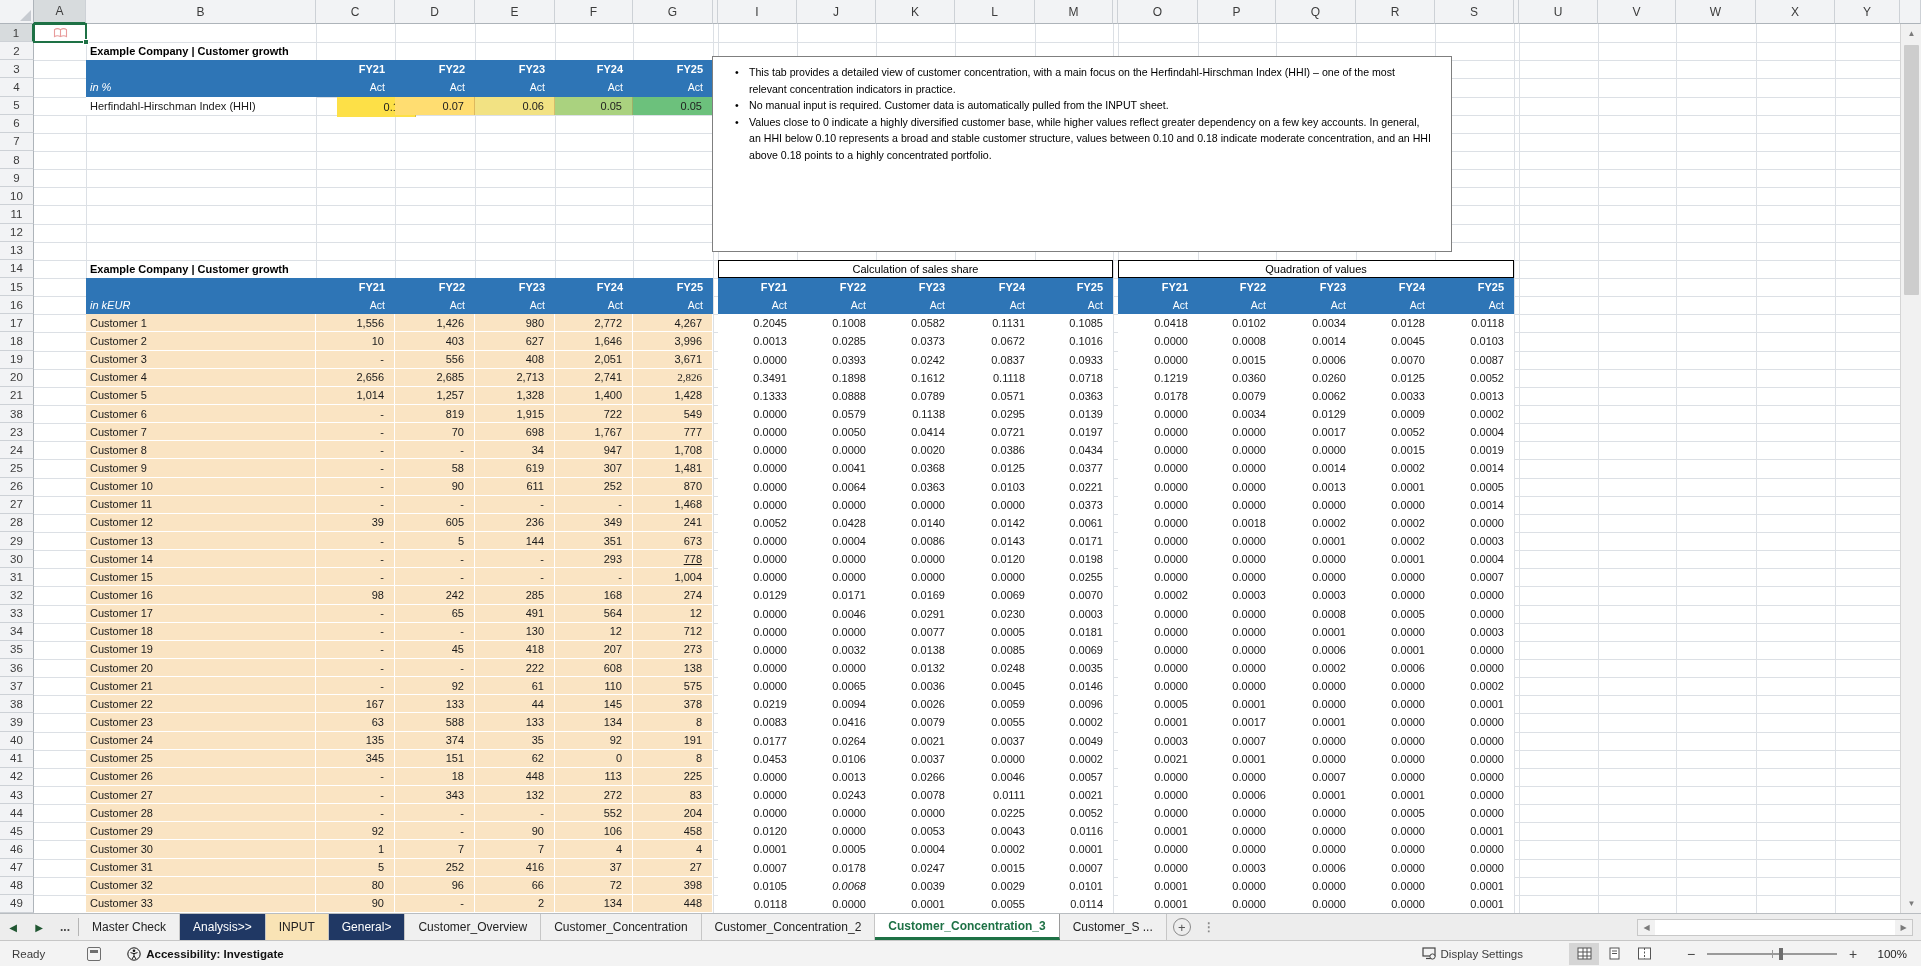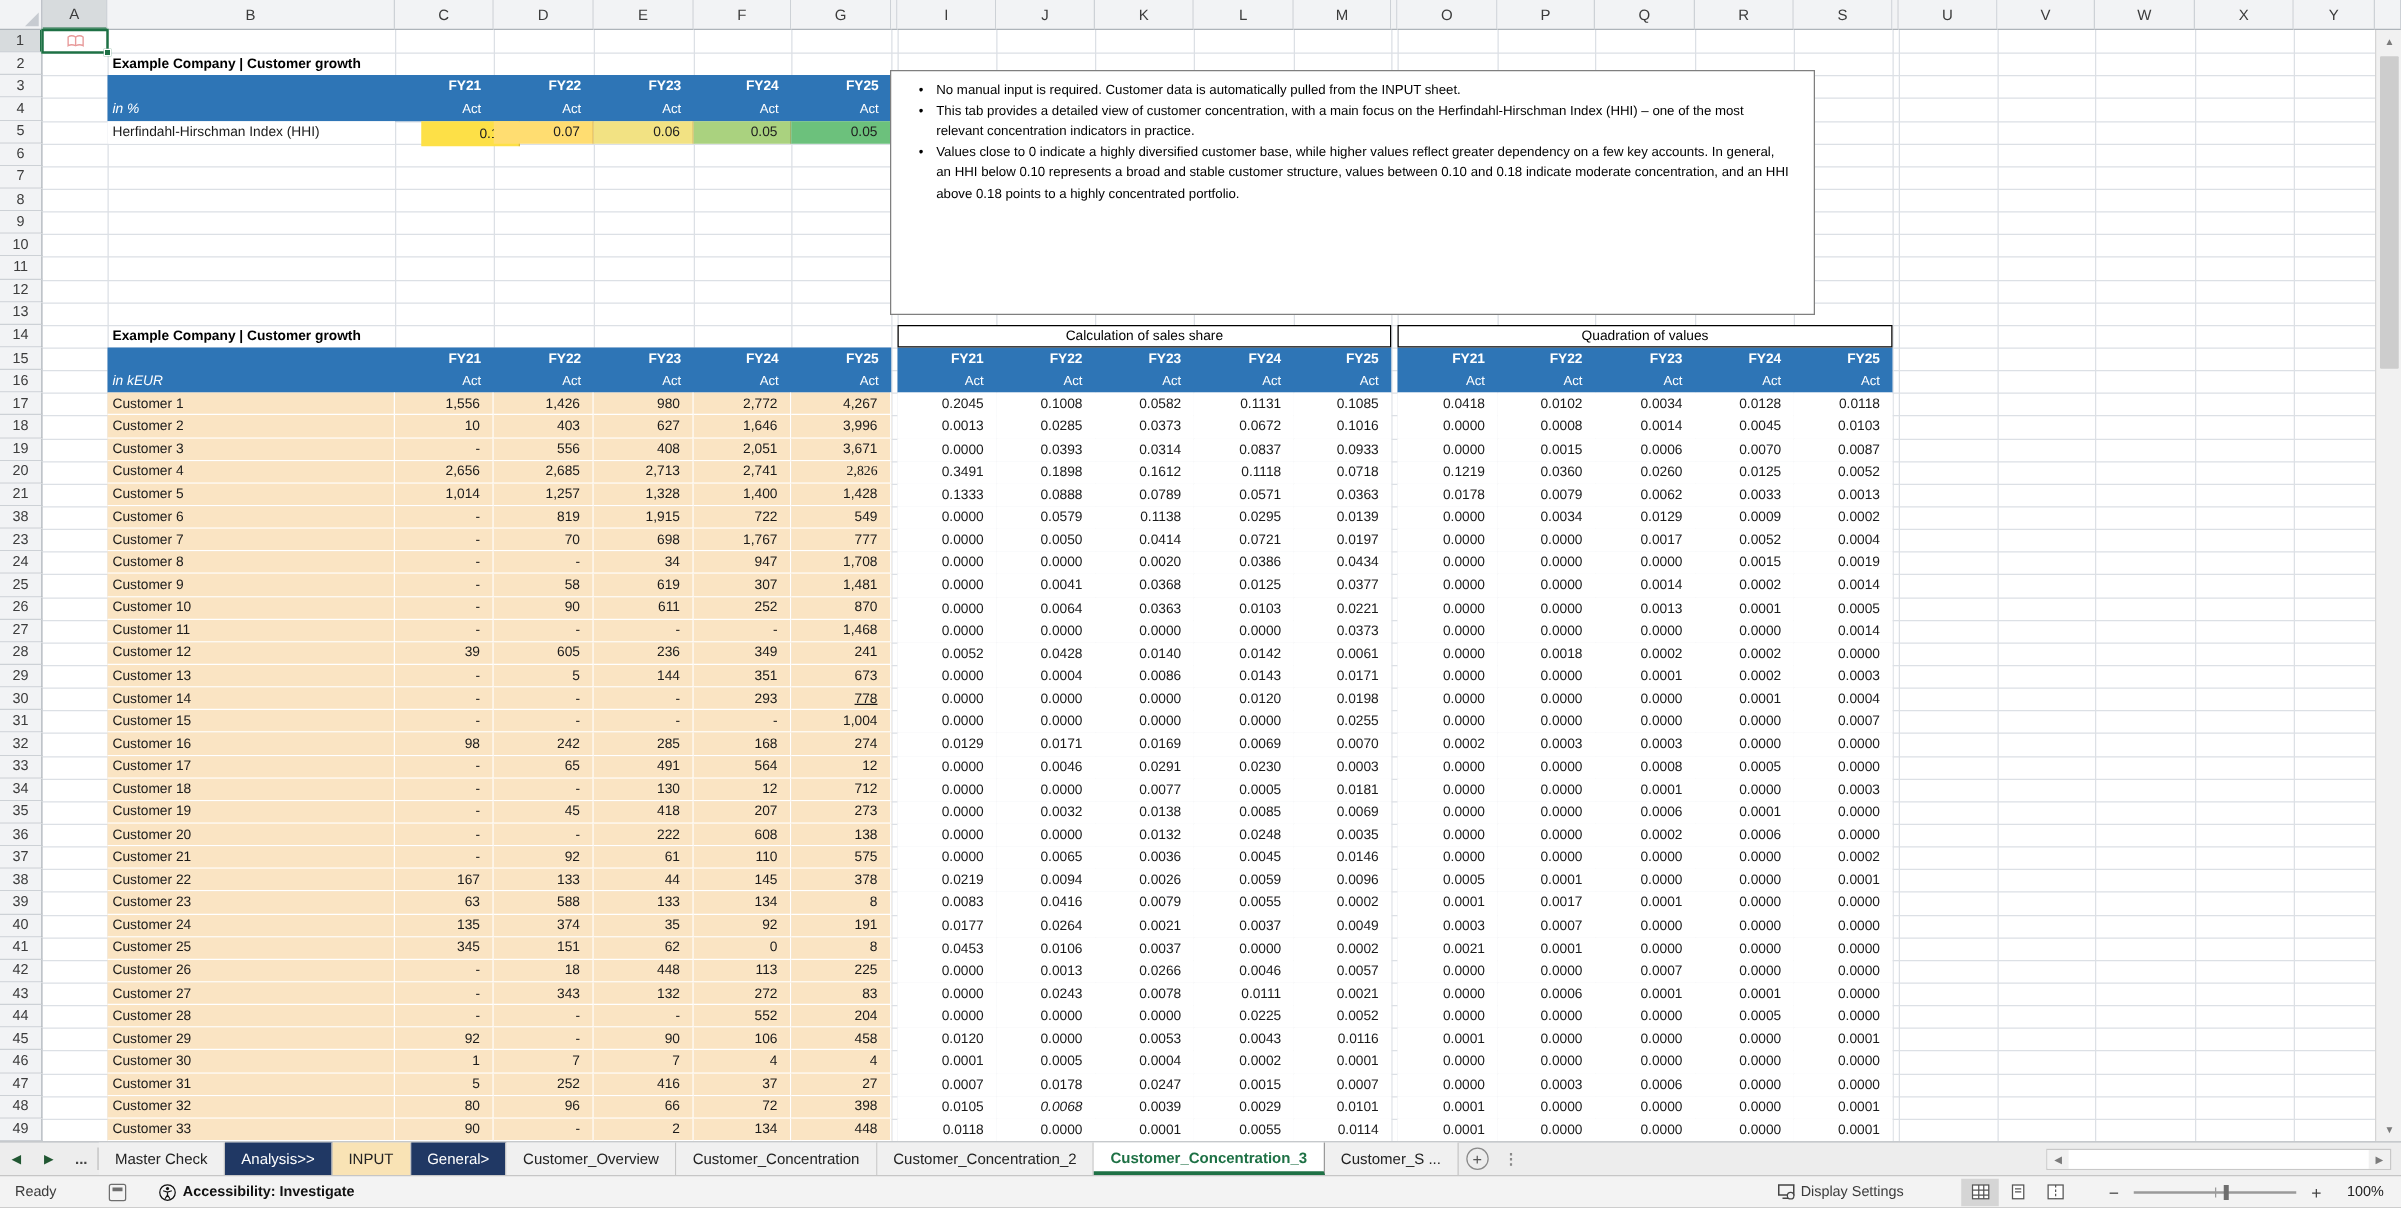--- a/index.html
+++ b/index.html
@@ -353,21 +353,21 @@
       <div class="cell num white" style="left: 1356px; top: 332.429px; width: 79px; height: 18.1429px;">0.0045</div>
       <div class="cell num white" style="left: 1435px; top: 332.429px; width: 79px; height: 18.1429px;">0.0103</div>
       <div class="cell lft beige" style="left: 86px; top: 350.571px; width: 230px; height: 18.1429px;">Customer 3</div>
       <div class="cell num beige" style="left: 316px; top: 350.571px; width: 79px; height: 18.1429px;">-</div>
       <div class="cell num beige" style="left: 395px; top: 350.571px; width: 80px; height: 18.1429px;">556</div>
       <div class="cell num beige" style="left: 475px; top: 350.571px; width: 80px; height: 18.1429px;">408</div>
       <div class="cell num beige" style="left: 555px; top: 350.571px; width: 78px; height: 18.1429px;">2,051</div>
       <div class="cell num beige" style="left: 633px; top: 350.571px; width: 80px; height: 18.1429px;">3,671</div>
       <div class="cell num white" style="left: 718px; top: 350.571px; width: 79px; height: 18.1429px;">0.0000</div>
       <div class="cell num white" style="left: 797px; top: 350.571px; width: 79px; height: 18.1429px;">0.0393</div>
-      <div class="cell num white" style="left: 876px; top: 350.571px; width: 79px; height: 18.1429px;">0.0314</div>
+      <div class="cell num white" style="left: 876px; top: 350.571px; width: 79px; height: 18.1429px;">0.0242</div>
       <div class="cell num white" style="left: 955px; top: 350.571px; width: 80px; height: 18.1429px;">0.0837</div>
       <div class="cell num white" style="left: 1035px; top: 350.571px; width: 78px; height: 18.1429px;">0.0933</div>
       <div class="cell num white" style="left: 1118px; top: 350.571px; width: 80px; height: 18.1429px;">0.0000</div>
       <div class="cell num white" style="left: 1198px; top: 350.571px; width: 78px; height: 18.1429px;">0.0015</div>
       <div class="cell num white" style="left: 1276px; top: 350.571px; width: 80px; height: 18.1429px;">0.0006</div>
       <div class="cell num white" style="left: 1356px; top: 350.571px; width: 79px; height: 18.1429px;">0.0070</div>
       <div class="cell num white" style="left: 1435px; top: 350.571px; width: 79px; height: 18.1429px;">0.0087</div>
       <div class="cell lft beige" style="left: 86px; top: 368.714px; width: 230px; height: 18.1429px;">Customer 4</div>
       <div class="cell num beige" style="left: 316px; top: 368.714px; width: 79px; height: 18.1429px;">2,656</div>
       <div class="cell num beige" style="left: 395px; top: 368.714px; width: 80px; height: 18.1429px;">2,685</div>
@@ -859,22 +859,22 @@
   </div>
 
   <div class="title" id="title1" style="left: 90px; top: 42.1429px; height: 18.1429px;">Example Company | Customer growth</div>
   <div class="title" id="title2" style="left: 90px; top: 259.857px; height: 18.1429px;">Example Company | Customer growth</div>
 
   <div class="grouphdr" id="group1" style="left: 718px; top: 259.857px; width: 395px; height: 18.1429px;">Calculation of sales share</div>
   <div class="grouphdr" id="group2" style="left: 1118px; top: 259.857px; width: 396px; height: 18.1429px;">Quadration of values</div>
 
   <div class="infobox">
     <ul id="infolist">
+        <li>This tab provides a detailed view of customer concentration, with a main focus on the Herfindahl-Hirschman Index (HHI) – one of the most relevant concentration indicators in practice.</li>
         <li>No manual input is required. Customer data is automatically pulled from the INPUT sheet.</li>
-        <li>This tab provides a detailed view of customer concentration, with a main focus on the Herfindahl-Hirschman Index (HHI) – one of the most relevant concentration indicators in practice.</li>
         <li>Values close to 0 indicate a highly diversified customer base, while higher values reflect greater dependency on a few key accounts. In general, an HHI below 0.10 represents a broad and stable customer structure, values between 0.10 and 0.18 indicate moderate concentration, and an HHI above 0.18 points to a highly concentrated portfolio.</li>
       </ul>
   </div>
 
   <div class="vscroll">
     <div class="btn" style="top:0">▲</div>
     <div class="thumb" style="top:21px;height:250px"></div>
     <div class="btn" style="bottom:0">▼</div>
   </div>
 

